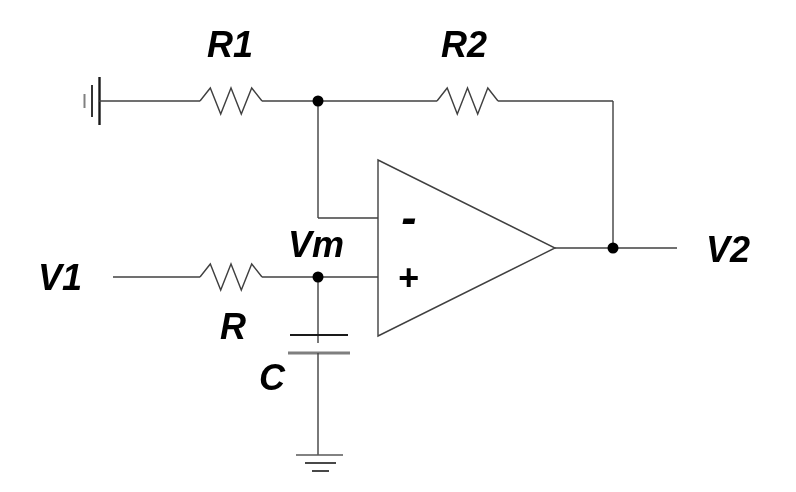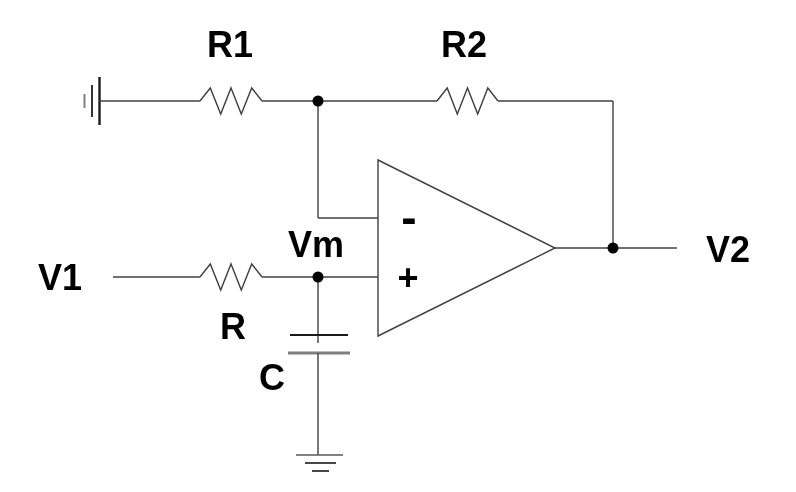--- a/index.html
+++ b/index.html
@@ -2,20 +2,21 @@
 <html style="--background: #ffffff; --wire: #404040; --ink: #000000;"><head>
 <meta charset="utf-8">
 <style>
   :root { --background:#ffffff; --wire:#404040; --ink:#000000; }
   html, body { margin:0; padding:0; background: var(--background); }
   .canvas {
     position: relative;
     width: 796px; height: 492px;
     background: var(--background);
     overflow: hidden;
+    font-style: italic;
   }
   svg text {
     font-family: "Liberation Sans", sans-serif;
     font-weight: bold;
     fill: var(--ink);
   }
   .lbl     { font-size: 36px; }
   .lbl-pm  { font-size: 36px; }
   .lbl-min { font-size: 46px; }
   .wire    { stroke: var(--wire); stroke-width: 1.4; fill: none; }

